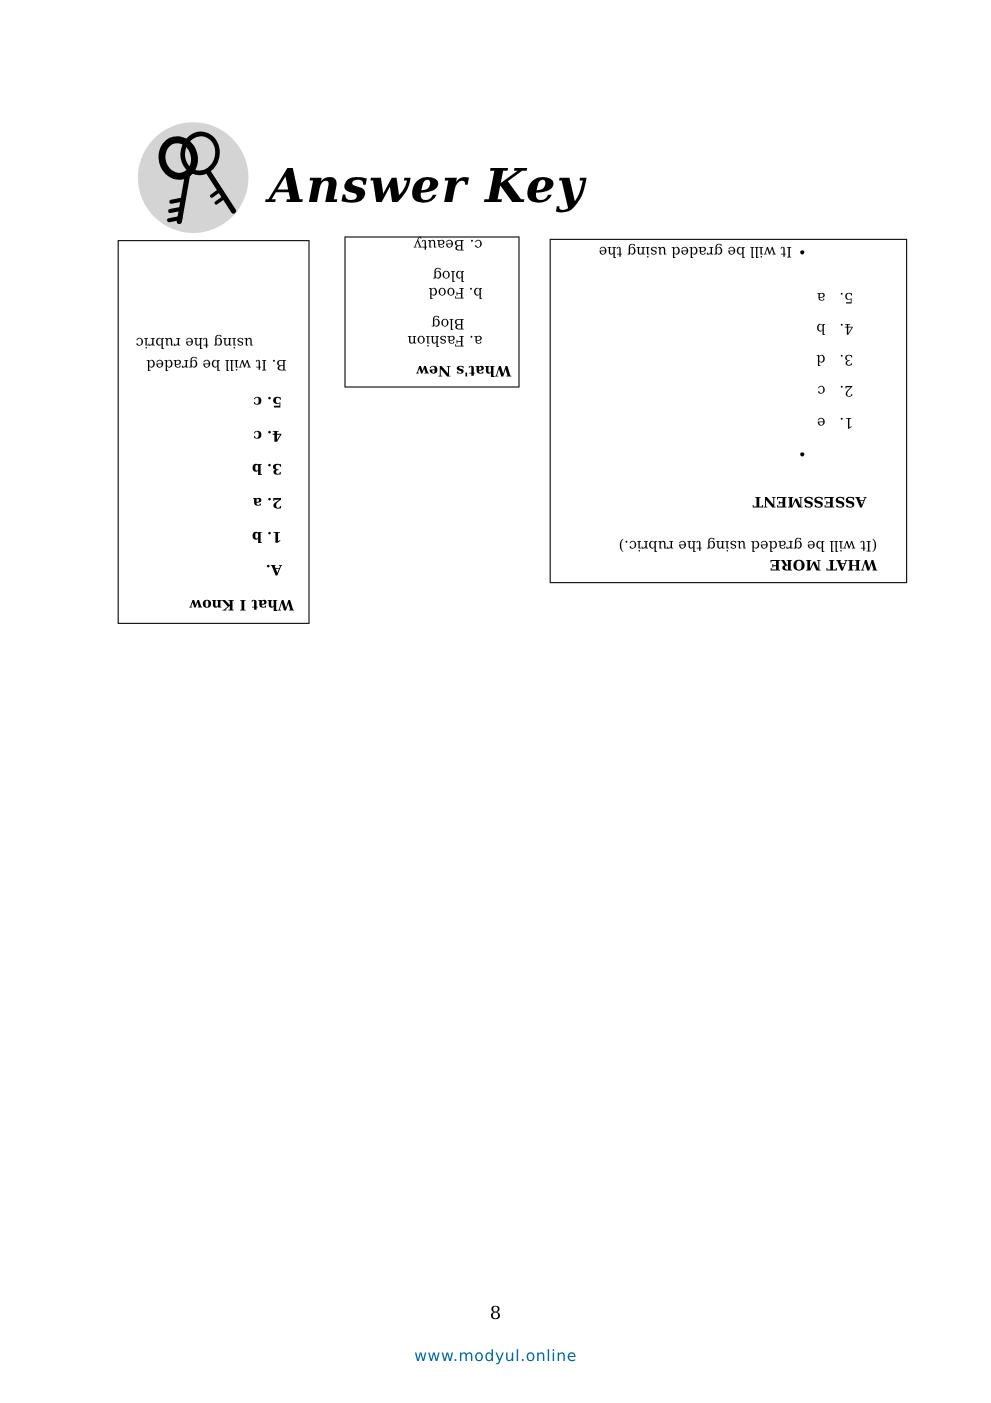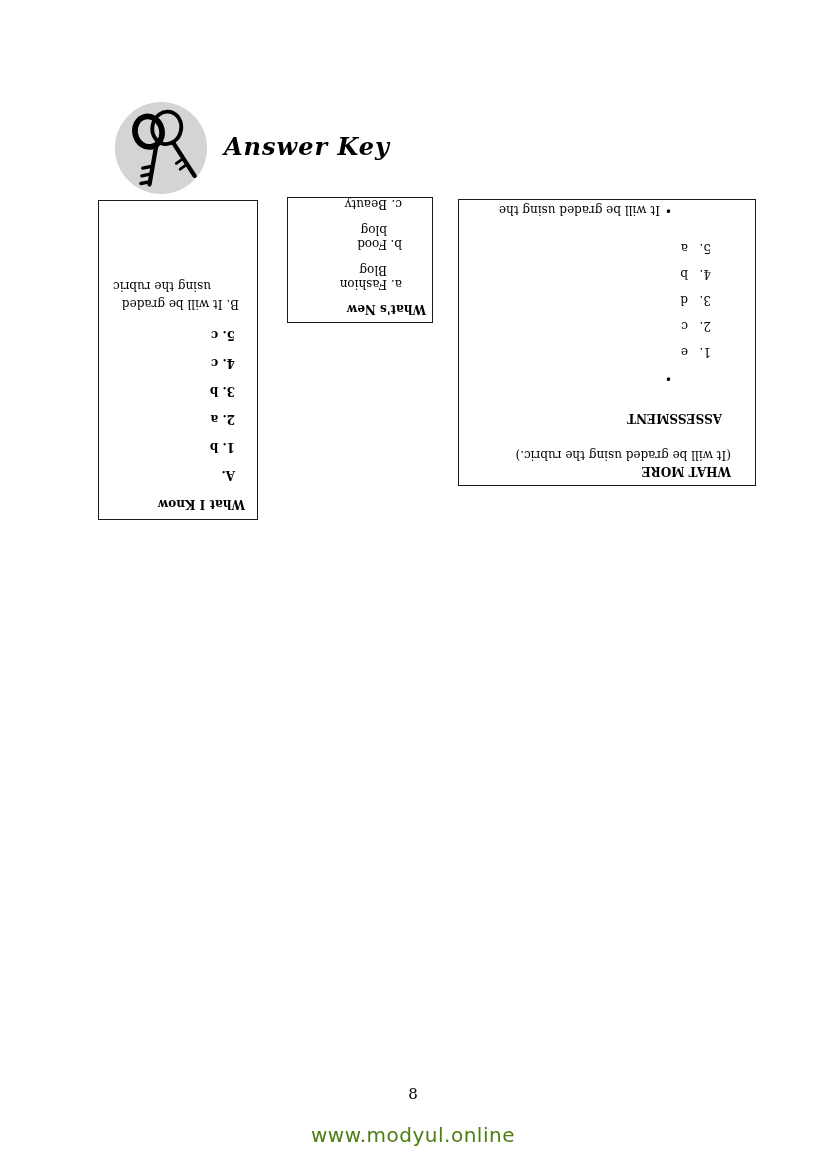--- a/index.html
+++ b/index.html
@@ -10,21 +10,21 @@
     color: #000000;
     position: relative;
     overflow: hidden;
   }
   .page { position: absolute; inset: 0; background: #ffffff; }
 
   
   .key-badge { position: absolute; left: 112px; top: 100px; width: 98px; height: 96px; }
   .page-title {
     position: absolute; left: 224px; top: 132px;
-    font-size: 24px; font-weight: bold; font-style: italic;
+    font-size: 39px; font-weight: bold; font-style: italic;
     letter-spacing: 1px;
   }
 
   
   .box { position: absolute; border: 1.5px solid #1a1a1a; background: #ffffff; }
   .box-left  { left: 98px;  top: 200px; width: 160px; height: 320px; }
   .box-mid   { left: 287px; top: 197px; width: 146px; height: 126px; }
   .box-right { left: 458px; top: 199px; width: 298px; height: 287px; }
 
   
@@ -61,22 +61,22 @@
 
   
   .page-number {
     position: absolute; left: 0; right: 0; top: 1085px;
     text-align: center; font-size: 15px;
   }
   .watermark {
     position: absolute; left: 0; right: 0; top: 1123px;
     text-align: center;
     font-family: "DejaVu Sans", sans-serif;
-    font-size: 20px; letter-spacing: 0.5px;
-    color: #4d7c0f;
+    font-size: 13px; letter-spacing: 0.5px;
+    color: #0369a1;
   }
 </style>
 </head>
 <body>
 
 <div class="page">
 
   <div class="key-badge">
     <svg viewBox="0 0 100 100" width="98" height="96" aria-hidden="true">
       <circle cx="50" cy="50" r="48" fill="#d4d4d4"></circle>

